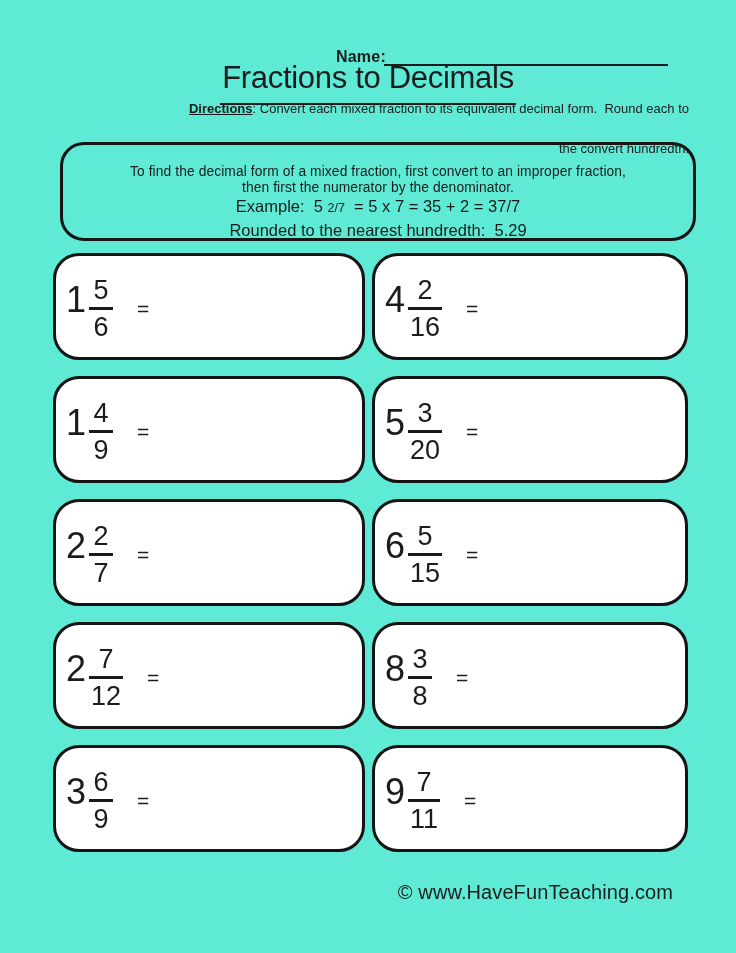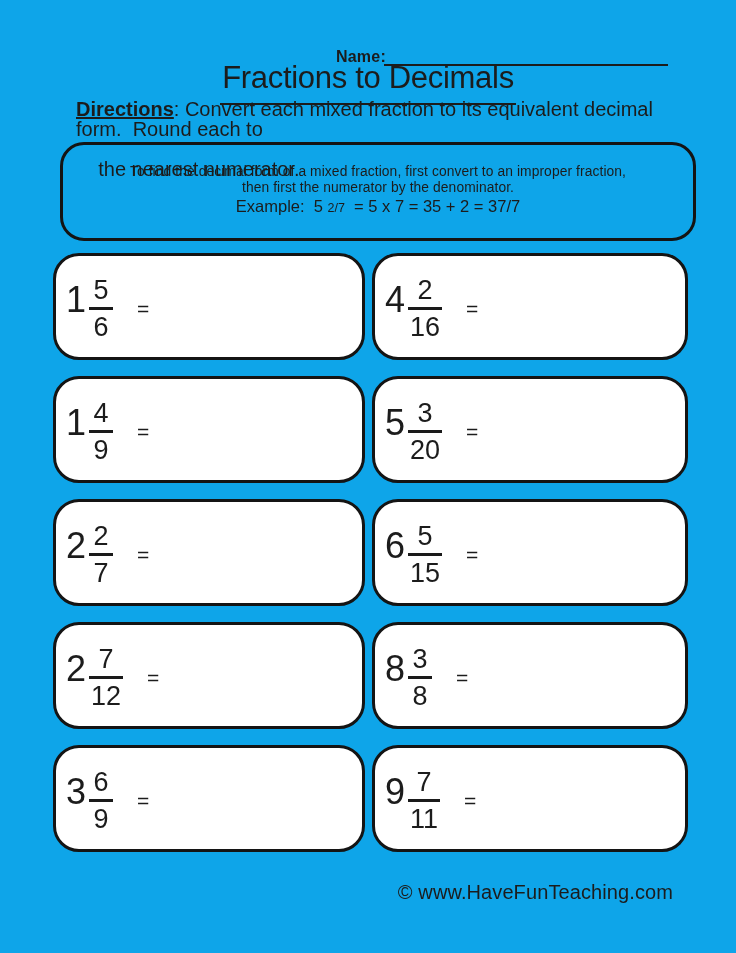--- a/index.html
+++ b/index.html
@@ -1,21 +1,21 @@
 <!DOCTYPE html>
 <html><head>
 <meta charset="utf-8">
 <style>
   * { margin: 0; padding: 0; box-sizing: border-box; }
   html, body { background: #e8e8e8; }
   .page {
     position: relative;
     width: 736px;
     height: 953px;
-    background: #0ea5e9;
+    background: #5eead4;
     font-family: "Liberation Sans", sans-serif;
     color: #1c1c1c;
     overflow: hidden;
     margin: 0 auto;
   }
 
   
   .name-label {
     position: absolute;
     left: 336px;
@@ -46,26 +46,27 @@
     font-weight: 400;
     letter-spacing: -0.3px;
     border-bottom: 2.5px solid #1c1c1c;
     padding: 0 2px 8px 2px;
     line-height: 1.05;
   }
 
   
   .directions {
     position: absolute;
-    left: 76px;
+    left: 64px;
     top: 99px;
     width: 625px;
-    font-size: 20px;
+    font-size: 13px;
     line-height: 20px;
     white-space: pre-wrap;
+    text-align: right;
   }
   .directions-label {
     font-weight: bold;
     text-decoration: underline;
   }
 
   
   .example-box {
     position: absolute;
     left: 60px;
@@ -145,27 +146,28 @@
 <div class="page">
 
   <span class="name-label">Name:</span>
   <span class="name-line"></span>
 
   <div class="title-wrap">
     <span class="title">Fractions to Decimals</span>
   </div>
 
   <p class="directions"><span class="directions-label">Directions</span><span>: Convert each mixed fraction to its equivalent decimal form.  Round each to</span><br>
-    <span>the nearest numerator.</span>
+    <span>the convert hundredth.</span>
   </p>
 
   <div class="example-box">
     <div class="ex-line ex-small">To find the decimal form of a mixed fraction, first convert to an improper fraction,</div>
     <div class="ex-line ex-small">then first the numerator by the denominator.</div>
     <div class="ex-line ex-big"><span>Example:  5 </span><span class="ex-frac">2/7</span><span>  = 5 x 7 = 35 + 2 = 37/7</span></div>
+    <div class="ex-line ex-big">Rounded to the nearest hundredth:  5.29</div>
   </div>
 
   <div class="problems-grid">
 
     <div class="pbox">
       <span class="whole">1</span>
       <span class="frac">
         <span class="num">5</span>
         <span class="den">6</span>
       </span>

